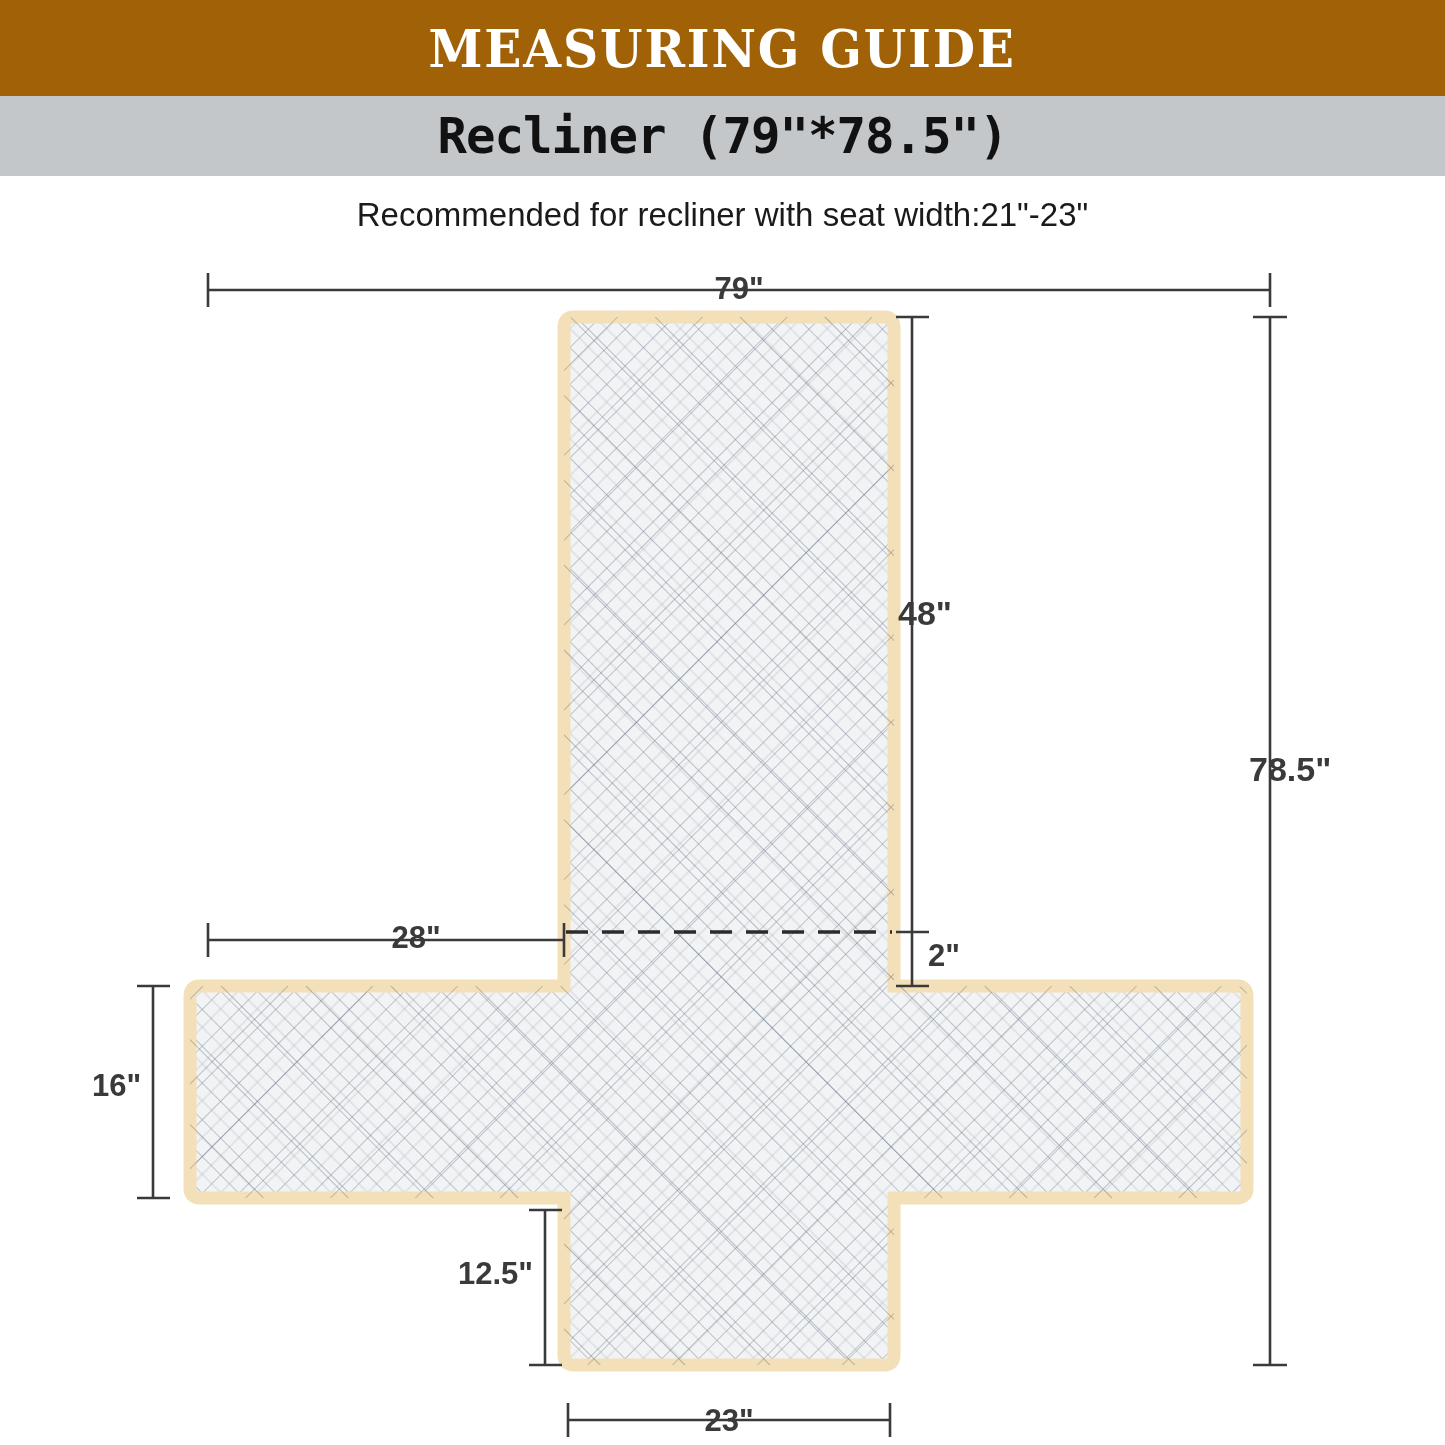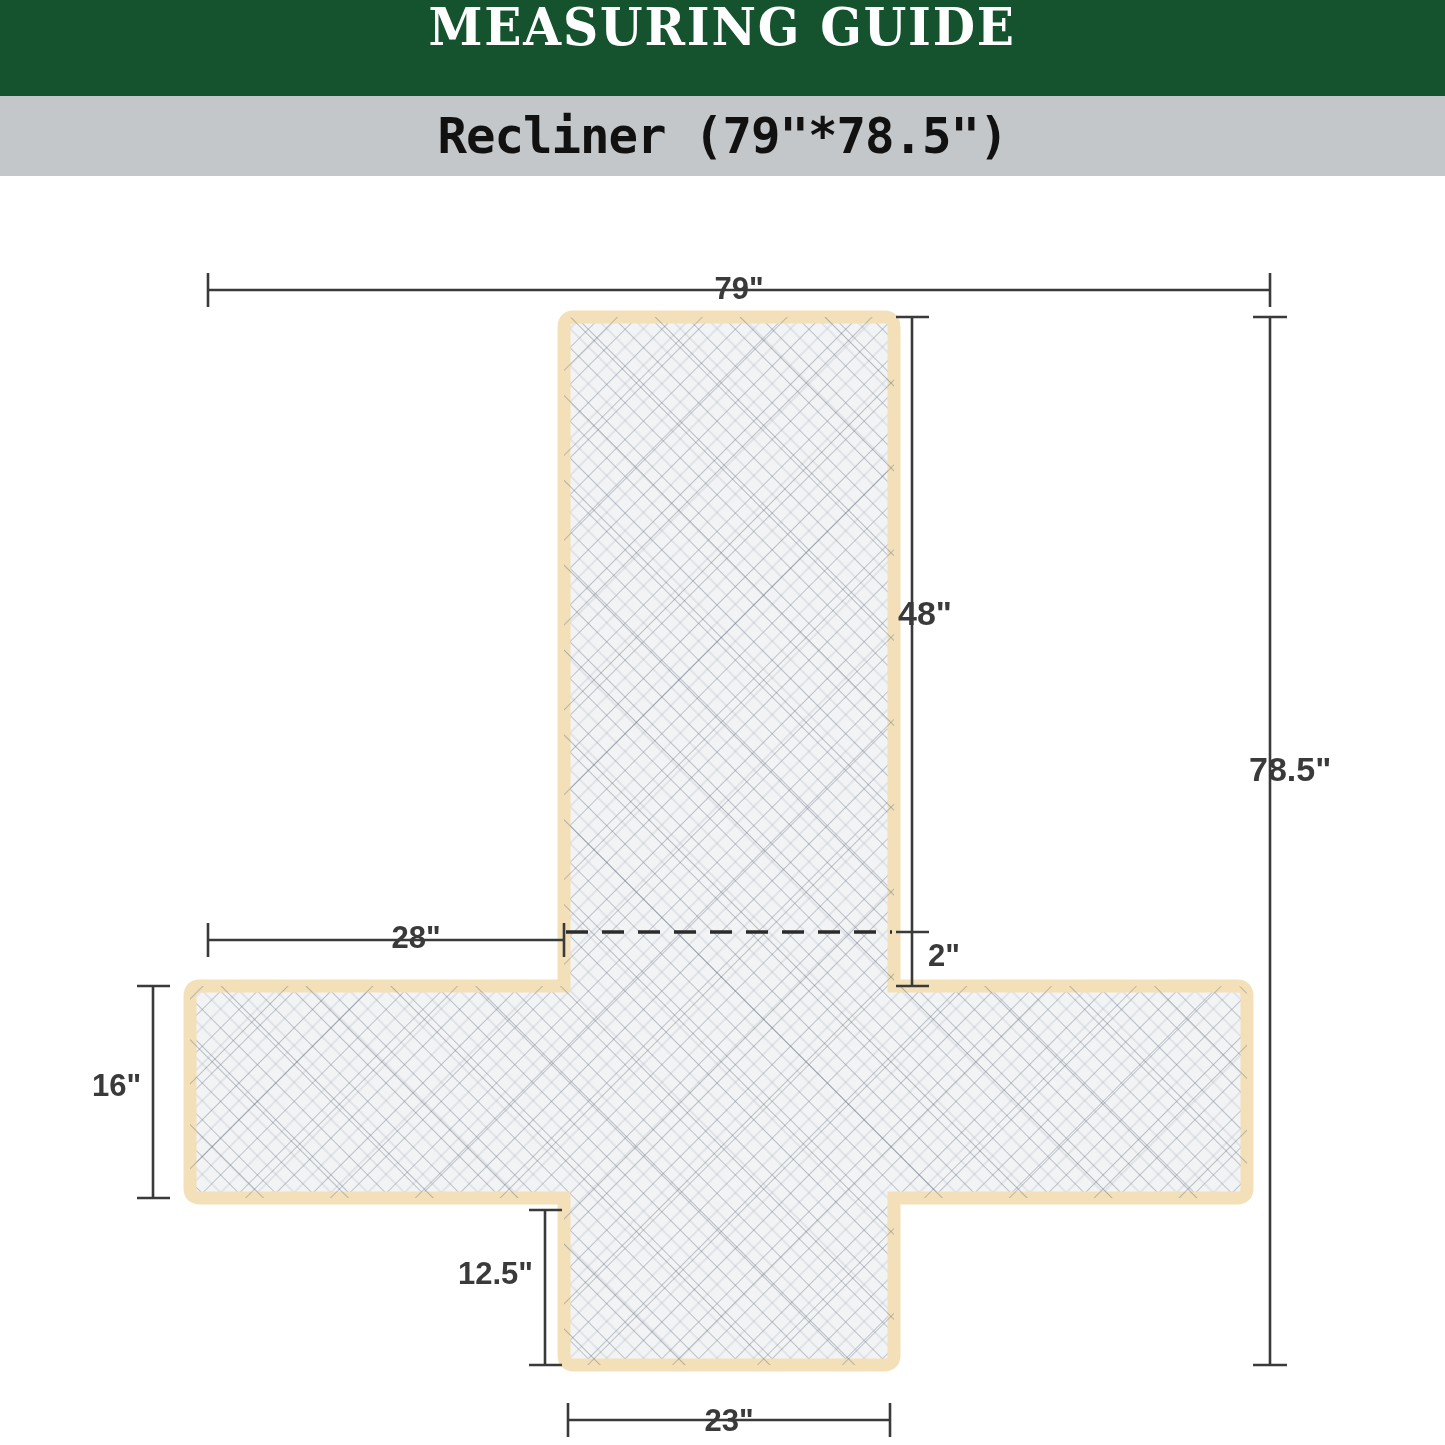--- a/index.html
+++ b/index.html
@@ -21,23 +21,23 @@
     background: #ffffff;
   }
 
   
   .header-blue {
     position: absolute;
     left: 0;
     top: 0;
     width: 1445px;
     height: 96px;
-    background: #14532d;
+    background: #a16207;
     display: flex;
-    align-items: flex-start;
+    align-items: center;
     justify-content: center;
   }
   .header-blue .title {
     color: #ffffff;
     font-family: "DejaVu Serif", serif;
     font-weight: bold;
     font-size: 53px;
     letter-spacing: 2px;
     line-height: 1;
     transform: scaleX(0.92);
@@ -102,20 +102,21 @@
 <div id="page">
 
   <div class="header-blue">
     <div class="title">MEASURING GUIDE</div>
   </div>
 
   <div class="header-gray">
     <div class="subtitle">Recliner (79"*78.5")</div>
   </div>
 
+  <div class="recommend">Recommended for recliner with seat width:21"-23"</div>
 
   <div id="stage">
     <svg width="1445" height="1190" viewBox="0 0 1445 1190">
       <defs>
         <pattern id="hatch" width="26" height="26" patternUnits="userSpaceOnUse" patternTransform="rotate(45)">
           <rect width="26" height="26" fill="#f2f3f5"></rect>
           <path d="M0 0 L0 26" stroke="#7b8794" stroke-width="1.1" opacity="0.85"></path>
           <path d="M13 0 L13 26" stroke="#9aa5b1" stroke-width="0.7" opacity="0.6"></path>
           <path d="M0 0 L26 0" stroke="#7b8794" stroke-width="1.1" opacity="0.85"></path>
           <path d="M0 13 L26 13" stroke="#9aa5b1" stroke-width="0.7" opacity="0.6"></path>

